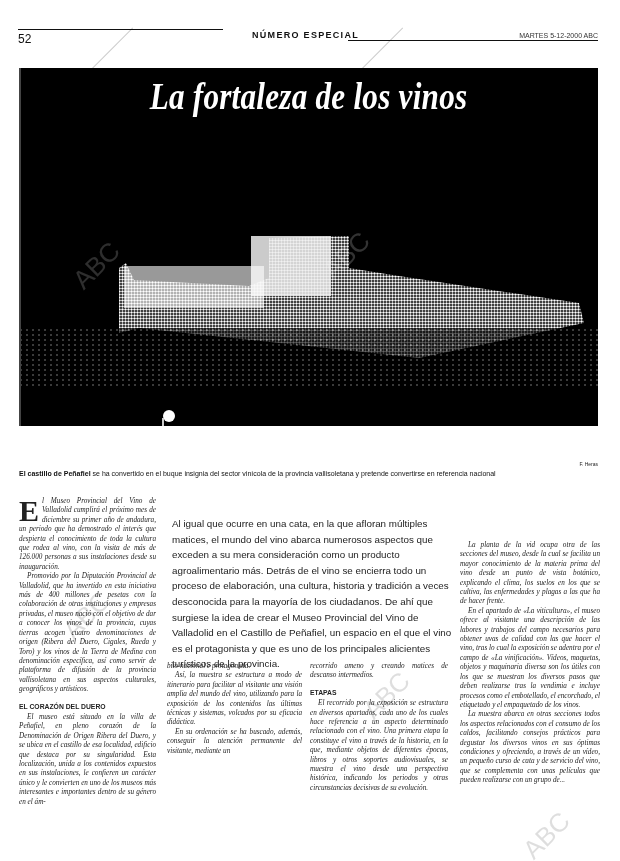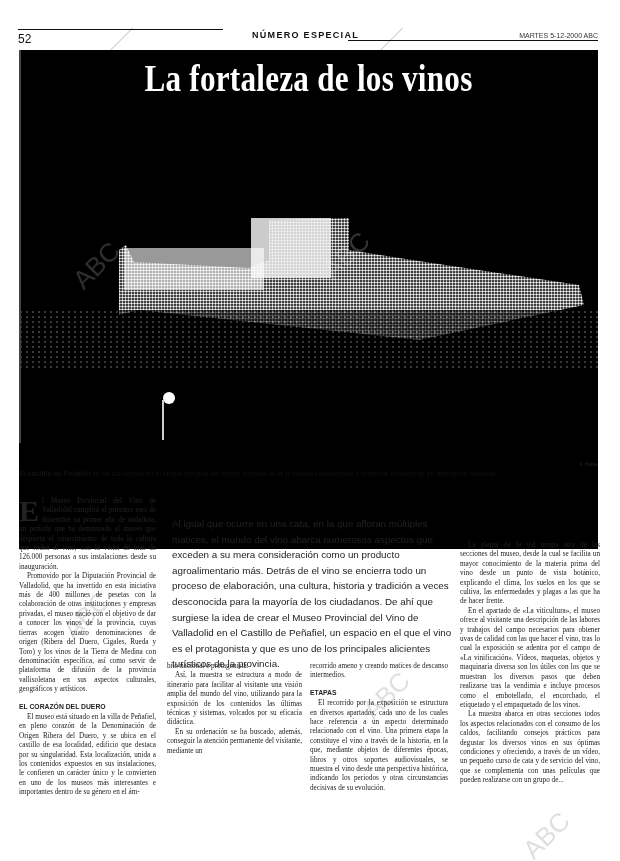--- a/index.html
+++ b/index.html
@@ -4,29 +4,29 @@
 <style>
   html, body { margin:0; padding:0; background:#fff; }
   body { width:620px; height:861px; position:relative; overflow:hidden; font-family:"Liberation Serif", serif; color:#111; }
   .header { position:absolute; left:18px; top:26px; width:580px; height:14px; }
   .header .rule-top { position:absolute; left:0; top:3px; width:205px; height:1px; background:#111; }
   .header .page-num { position:absolute; left:0; top:6px; font-family:"Liberation Sans", sans-serif; font-size:12px;text-align:right; }
   .header .section { position:absolute; left:234px; top:4px; font-family:"Liberation Sans", sans-serif; font-weight:bold; font-size:9px; letter-spacing:1.3px;text-align:right; }
   .header .rule-bot { position:absolute; left:330px; top:14px; width:250px; height:1px; background:#111; }
   .header .date { position:absolute; right:0; top:6px; font-family:"Liberation Sans", sans-serif; font-size:7px; color:#333; }
 
-  .photo { position:absolute; left:19px; top:50px; width:579px; height:499px; background:#000; overflow:hidden; }
+  .photo { position:absolute; left:19px; top:68px; width:579px; height:358px; background:#000; overflow:hidden;font-style:italic; }
   .photo .headline { position:absolute; left:0; width:100%; top:6px; text-align:center; color:#fff; font-family:"Liberation Serif", serif; font-weight:bold; font-size:38px; letter-spacing:0.3px; transform:scaleX(0.82); }
   .castle { position:absolute; left:0; top:0; width:579px; height:393px; }
   .credit { position:absolute; right:22px; top:461px; font-family:"Liberation Sans", sans-serif; font-size:5px; color:#222; }
   .caption { position:absolute; left:19px; top:470px; width:580px; font-family:"Liberation Sans", sans-serif; font-size:7px; white-space:nowrap; color:#111; }
   .caption b { font-weight:bold; }
 
   .col { position:absolute; font-size:7.2px; line-height:9.4px; text-align:justify; color:#222; }
-  .col p { margin:0; text-indent:8px; }
+  .col p { margin:0; text-indent:8px;font-style:italic; }
   .col p.first { text-indent:0; }
   .dropcap { float:left; font-family:"Liberation Serif", serif; font-weight:bold; font-size:30px; line-height:26px; margin:1px 3px 0 0; }
   .subhead { font-family:"Liberation Sans", sans-serif; font-weight:bold; font-size:6.8px; margin:7px 0 2px 0; }
   .col1 { left:19px; top:497px; width:137px; }
   .col2 { left:167px; top:662px; width:135px; }
   .col3 { left:310px; top:662px; width:138px; }
   .col4 { left:460px; top:497px; width:140px;margin-top:44px; }
 
   .pull { position:absolute; left:172px; top:516px; width:280px; font-family:"Liberation Sans", sans-serif; font-size:9.8px; line-height:15.6px; color:#222; }
   .wm { position:absolute; font-family:"Liberation Sans", sans-serif; font-size:26px; color:rgba(0,0,0,0.13); transform:rotate(-45deg); }

